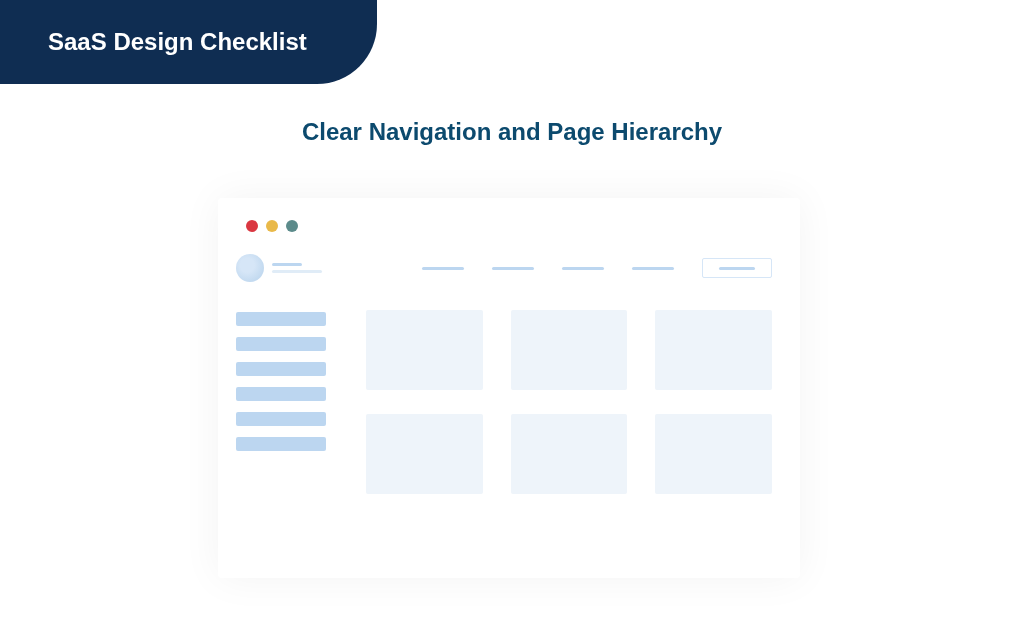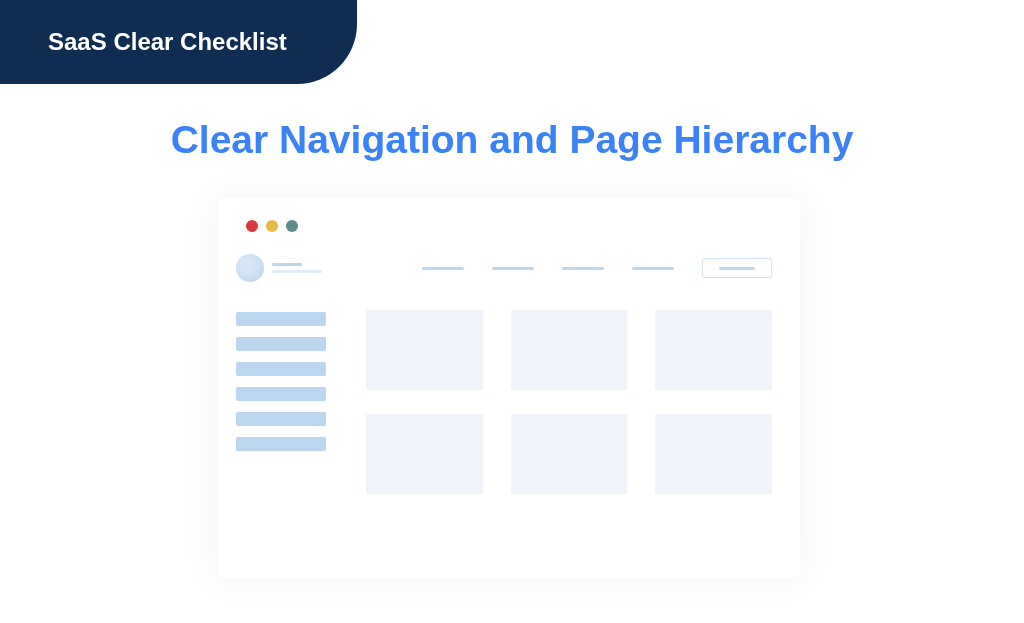--- a/index.html
+++ b/index.html
@@ -25,23 +25,23 @@
       font-weight: 600;
       padding: 28px 70px 28px 48px;
       border-bottom-right-radius: 60px;
     }
     .heading {
       position: absolute;
       top: 118px;
       left: 0;
       right: 0;
       text-align: center;
-      font-size: 39px;
+      font-size: 24px;
       font-weight: 700;
-      color: #3b82f6;
+      color: #0c4a6e;
     }
     .mockup {
       position: absolute;
       top: 198px;
       left: 218px;
       width: 582px;
       height: 380px;
       background: #ffffff;
       box-shadow: 0 0 40px rgba(0,0,0,0.05);
       border-radius: 4px;
@@ -150,21 +150,21 @@
     .card {
       height: 80px;
       background: #eef4fa;
       border-radius: 2px;
     }
   </style>
 </head>
 <body>
 
 <div class="badge">
-  <span>SaaS Clear Checklist</span>
+  <span>SaaS Design Checklist</span>
 </div>
 
 <h1 class="heading">Clear Navigation and Page Hierarchy</h1>
 
 <div class="mockup">
   <div class="window-dots">
     <div class="dot dot-red"></div>
     <div class="dot dot-yellow"></div>
     <div class="dot dot-green"></div>
   </div>

